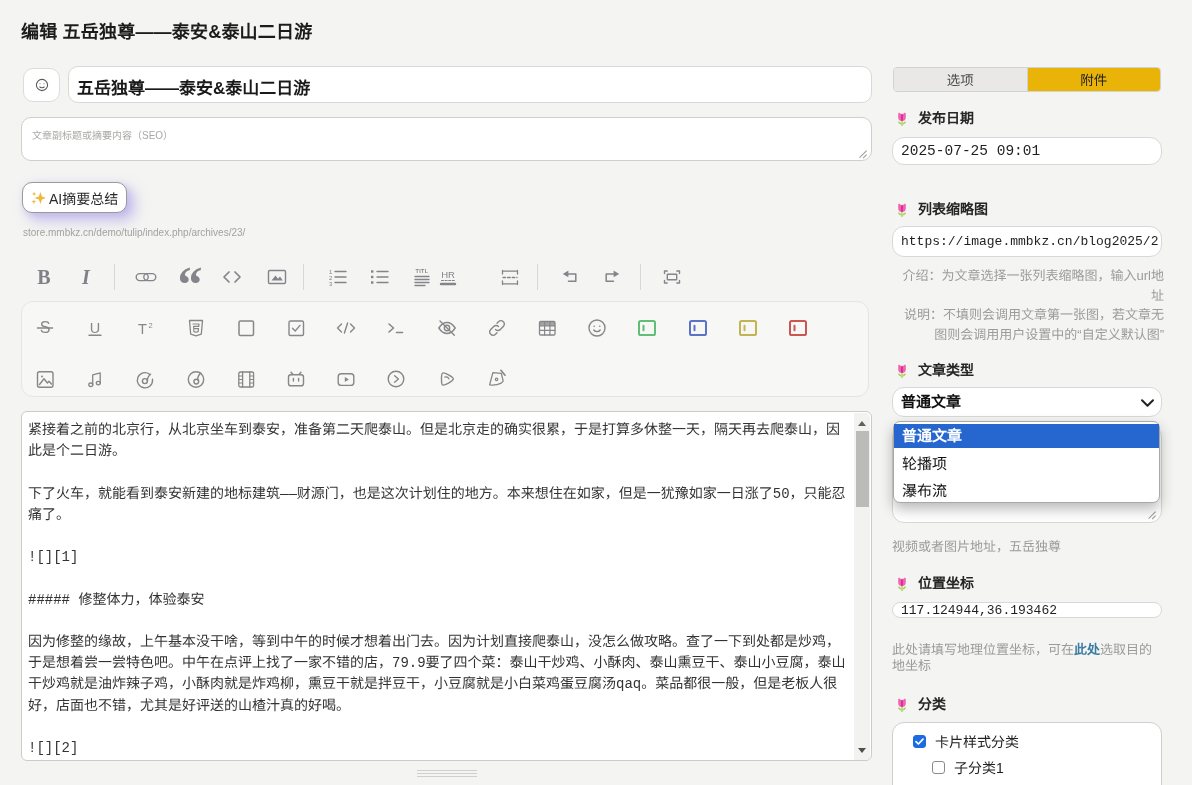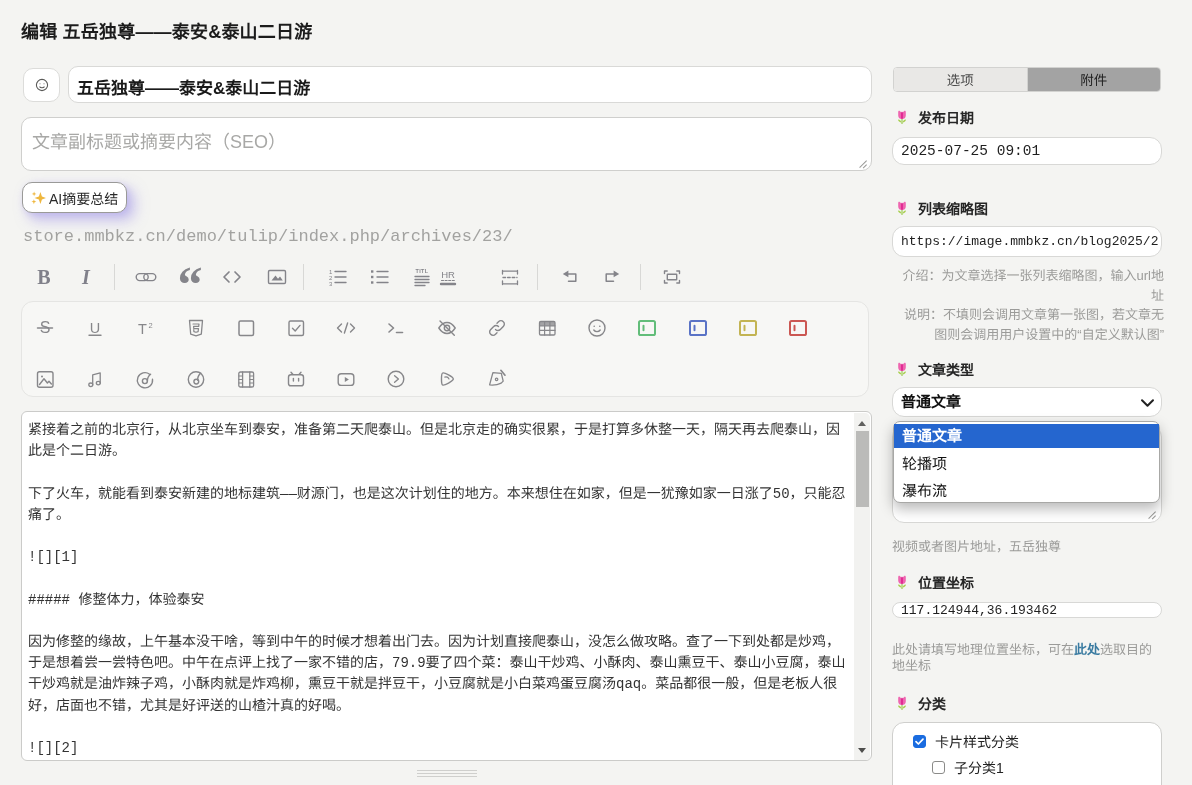--- a/index.html
+++ b/index.html
@@ -1,49 +1,49 @@
 <!DOCTYPE html>
 <html lang="zh-CN"><head>
 <meta charset="utf-8">
 <style>
   * { margin:0; padding:0; box-sizing:border-box; }
   html,body { width:1192px; height:785px; overflow:hidden; }
   body { background:#f4f4f2; font-family:"Liberation Sans",sans-serif; position:relative; color:#1b1b1b; }
   h1 { position:absolute; left:21px; top:17px; font-size:18px; font-weight:700; color:#1c1c1c; letter-spacing:.2px; }
   .emoji-btn { position:absolute; left:23px; top:68px; width:37px; height:34px; background:#fff; border:1px solid #dcdcda; border-radius:10px; display:flex; align-items:center; justify-content:center; }
   .ti { position:absolute; left:68px; top:66px; width:804px; height:37px; background:#fff; border:1px solid #d9d9d7; border-radius:10px; font-size:17px; font-weight:700; color:#1a1a1a; line-height:43px; padding-left:8px; }
-  .sub { position:absolute; left:21px; top:117px; width:851px; height:54px; background:#fff; border:1px solid #cfcfcd; border-radius:10px; font-size:18px; color:#a8a8a6; padding:9px 10px; }
+  .sub { position:absolute; left:21px; top:117px; width:851px; height:44px; background:#fff; border:1px solid #cfcfcd; border-radius:10px; font-size:10px; color:#a8a8a6; padding:9px 10px; }
   .grip { position:absolute; width:11px; height:10px; }
   .grip i { position:absolute; background:#9a9a98; height:1px; display:block; }
   .grip i:nth-child(1) { width:10px; right:0; bottom:6px; transform:rotate(-45deg); transform-origin:right bottom; }
   .grip i:nth-child(2) { width:5px; right:0; bottom:2px; transform:rotate(-45deg); transform-origin:right bottom; }
   .ai { position:absolute; left:22px; top:182px; height:31px; background:#fff; border:1px solid #9a9a98; border-radius:10px; display:flex; align-items:center; padding:0 8px; font-size:14px; color:#2a2a2a; box-shadow:7px 7px 13px 1px rgba(162,150,232,.52), 2px 2px 6px rgba(162,150,232,.3); }
-  .url { position:absolute; left:23px; top:227px; font-family:Liberation Mono, monospace; font-size:17px; color:#a2a2a0; }
+  .url { position:absolute; left:23px; top:227px; font-family:Liberation Sans, sans-serif; font-size:10px; color:#a2a2a0; }
   .tb1 { position:absolute; left:0; top:262px; height:30px; }
   .tb1 .it { position:absolute; top:50%; transform:translate(-50%,-50%); display:flex; align-items:center; justify-content:center; }
   .tb1 .sep { position:absolute; top:2px; width:1px; height:26px; background:#d8d8d6; }
   .bB { font-family:"Liberation Serif",serif; font-size:20px; font-weight:700; color:#80808a; }
   .bI { font-family:"Liberation Serif",serif; font-size:20px; font-style:italic; font-weight:600; color:#80808a; }
   .panel { position:absolute; left:21px; top:301px; width:848px; height:96px; background:#f7f7f5; border:1px solid #e5e5e3; border-radius:12px; }
   .prow { position:absolute; left:-2px; display:flex; }
   .prow .it { width:50.2px; display:flex; justify-content:center; align-items:center; height:30px; }
   .maintxt { position:absolute; left:21px; top:411px; width:851px; height:350px; background:#fff; border:1px solid #cbcbc9; border-radius:6px; overflow:hidden; }
   .mtext { position:absolute; left:6px; top:8px; width:830px; font-family:"Liberation Mono",monospace; font-size:14px; line-height:21.2px; color:#333; }
   .sbar { position:absolute; top:1px; right:1px; width:16px; height:348px; background:#f2f2f0; border-radius:0 5px 5px 0; }
   .sbar .thumb { position:absolute; left:1.5px; top:18px; width:13px; height:76px; background:#bbbbb9; }
   .sbar .ar { position:absolute; left:3.5px; width:0; height:0; border-left:4.5px solid transparent; border-right:4.5px solid transparent; }
   .sbar .up { top:8px; border-bottom:5.5px solid #60605e; }
   .sbar .dn { bottom:8px; border-top:5.5px solid #4e4e4c; }
   .draglines { position:absolute; left:417px; top:770px; width:60px; }
   .draglines i { display:block; height:1px; background:#cfcfcd; margin-bottom:2.1px; }
   .tabs { position:absolute; left:893px; top:67px; width:268px; height:25px; display:flex; border:1px solid #d2d2d0; border-radius:4px; overflow:hidden; background:#fff; }
   .tabs div { flex:1; display:flex; align-items:center; justify-content:center; font-size:13.5px; padding-bottom:2px; }
   .tab-a { background:#e9e8e6; color:#4a4a4a; border-right:1px solid #d2d2d0; }
-  .tab-b { background:#a3a3a3; color:#222; }
-  .lbl { position:absolute; display:flex; align-items:center; font-size:14px; font-weight:700; color:#262626; }
+  .tab-b { background:#eab308; color:#222; }
+  .lbl { position:absolute; display:flex; align-items:flex-end; font-size:14px; font-weight:700; color:#262626; }
   .lbl svg { margin-right:9px; }
   .sinput { position:absolute; left:892px; width:270px; background:#fff; border:1px solid #d8d8d6; border-radius:12px; font-family:"Liberation Mono",monospace; color:#1f1f1f; display:flex; align-items:center; padding-left:8px; overflow:hidden; white-space:nowrap; }
   .shelp { position:absolute; left:892px; width:272px; font-size:13px; line-height:19.5px; color:#9b9b99; }
   .sel { position:absolute; left:892px; top:387px; width:270px; height:30px; background:#fff; border:1px solid #d8d8d6; border-radius:12px; font-size:15px; font-weight:700; color:#111; line-height:28px; padding-left:8px; }
   .sel svg { position:absolute; right:6px; top:8px; }
   .vidta { position:absolute; left:892px; top:425px; width:270px; height:98px; background:#fff; border:1px solid #d8d8d6; border-radius:12px; }
   .popup { position:absolute; left:893px; top:421px; width:267px; height:82px; background:#fff; border:1px solid #a8a8a6; border-radius:7px; box-shadow:0 6px 14px rgba(0,0,0,.28); }
   .popup .op { position:absolute; left:0; width:100%; height:24px; line-height:24px; font-size:15px; color:#111; padding-left:8px; }
   .popup .hl { background:#2566cf; color:#fff; font-weight:700; }
   .catbox { position:absolute; left:892px; top:722px; width:270px; height:80px; background:#fff; border:1px solid #cfcfcd; border-radius:12px; }

